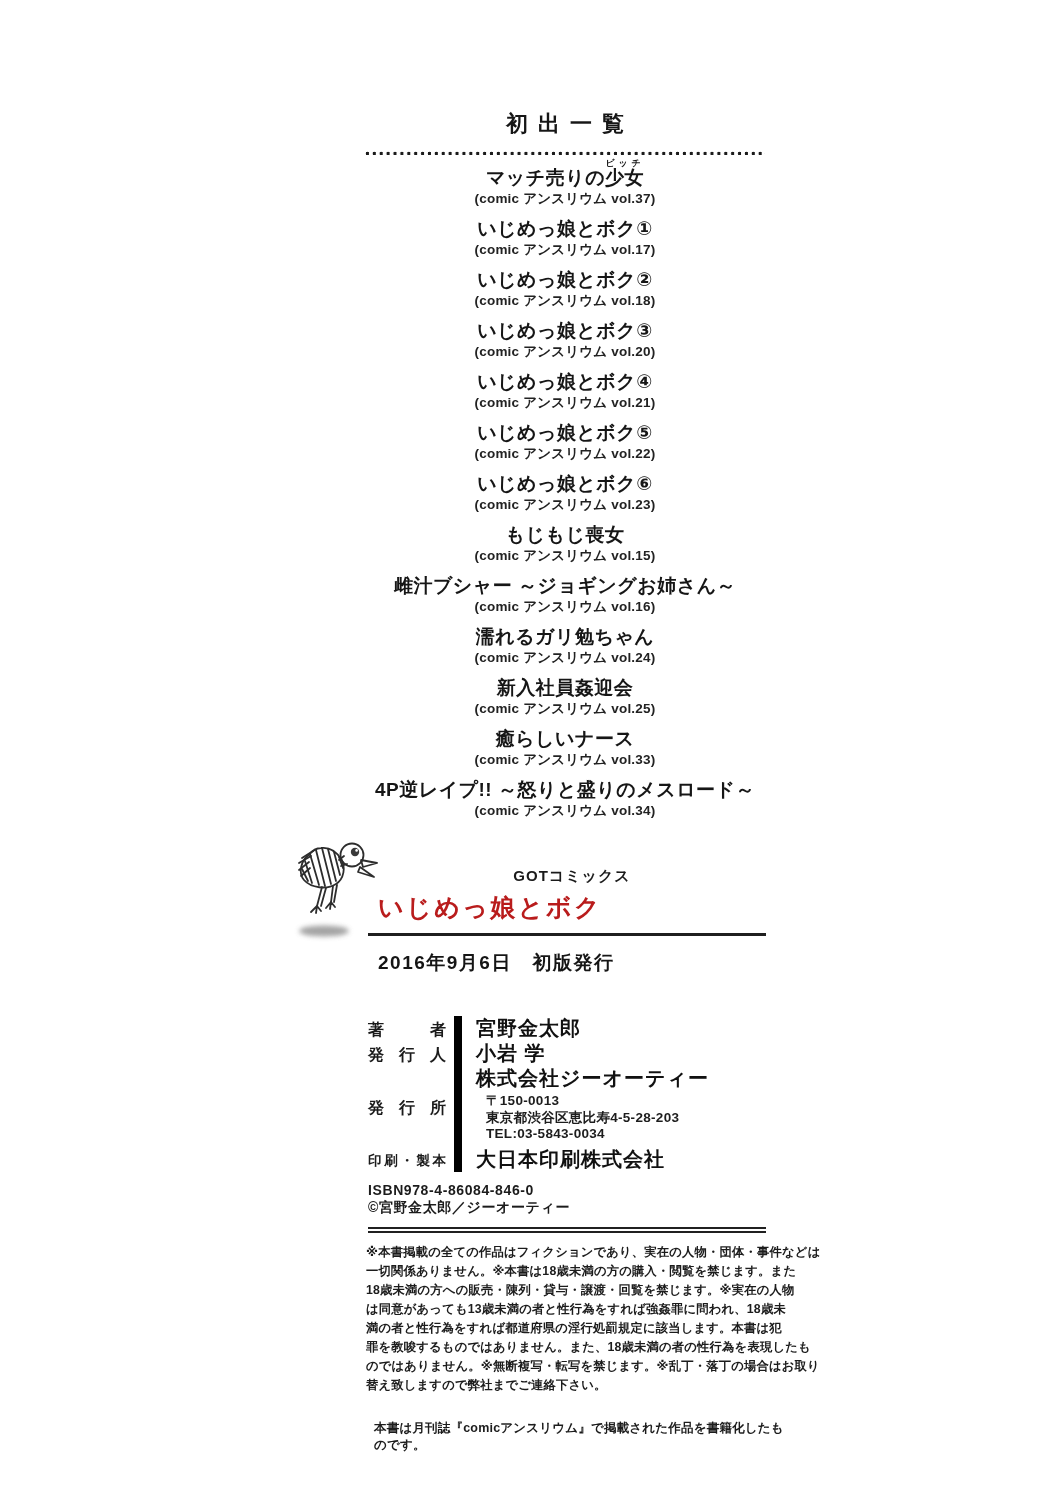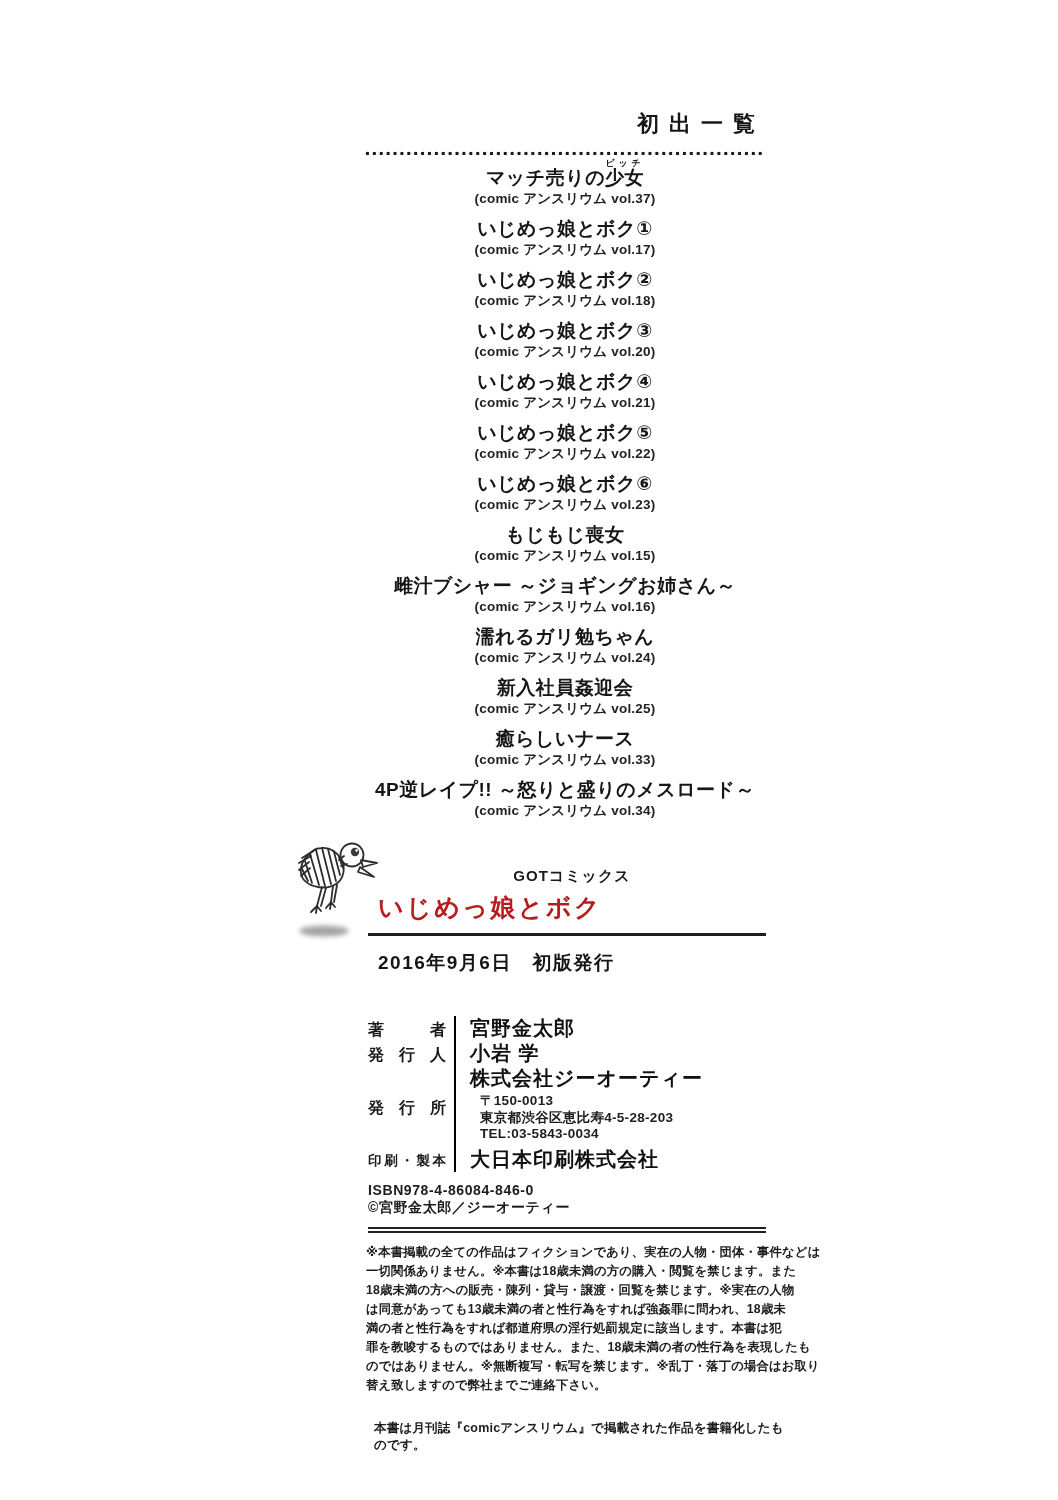--- a/index.html
+++ b/index.html
@@ -1,21 +1,21 @@
 <!DOCTYPE html>
 <html lang="ja"><head>
 <meta charset="utf-8">
 <style>
   html,body{margin:0;padding:0;background:#e9e9e9;}
   body{font-family:"Liberation Sans","DejaVu Sans",sans-serif;color:#1d1d1d;}
   .page{position:relative;width:1058px;height:1500px;background:#ffffff;margin:0 auto;overflow:hidden;}
 
   
   .page-header{position:absolute;left:365px;top:110px;width:400px;}
-  .page-title{margin:0;font-size:22px;font-weight:700;text-align:right;
+  .page-title{margin:0;font-size:22px;font-weight:700;text-align:center;
               letter-spacing:10px;text-indent:10px;color:#161616;line-height:28px;}
   .dotted-rule{margin-top:13px;height:5px;background-repeat:repeat-x;
       background-image:radial-gradient(circle at 2.4px 2.4px,#1b1b1b 1.65px,rgba(0,0,0,0) 1.95px);
       background-size:6.9px 5px;}
 
   
   .works{position:absolute;left:355px;top:158px;width:420px;}
   .work{text-align:center;margin-bottom:9px;}
   .work-title{font-size:19px;font-weight:700;line-height:26px;color:#161616;letter-spacing:0.5px;}
   .work-title rt{font-size:9px;font-weight:700;letter-spacing:3px;}
@@ -30,21 +30,21 @@
               padding-left:10px;letter-spacing:2.5px;color:#b91c1c;}
   .edition{position:absolute;left:368px;top:950px;width:398px;font-size:19px;font-weight:700;
            letter-spacing:1.5px;padding-left:10px;color:#151515;}
 
   
   .credits{position:absolute;left:368px;top:1016px;width:398px;}
   .credit-row{display:flex;align-items:center;}
   .credit-label{width:78px;padding:3px 8px 0 0;font-size:16px;font-weight:700;color:#1b1b1b;
                 text-align:justify;text-align-last:justify;line-height:20px;}
   .credit-label.small{font-size:13.5px;letter-spacing:0;}
-  .credit-cell{flex:1;border-left:2px solid #000000;padding:0 0 1px 14px;}
+  .credit-cell{flex:1;border-left:8px solid #000000;padding:0 0 1px 14px;}
   .credit-name{font-size:20px;font-weight:700;line-height:24px;color:#111;letter-spacing:1px;}
   .credit-detail{font-size:13.5px;font-weight:600;line-height:16.5px;padding-left:10px;
                  color:#1d1d1d;letter-spacing:0.3px;}
   .credit-details{margin-top:3px;padding-bottom:3px;}
 
   
   .isbn-block{position:absolute;left:368px;top:1182px;width:398px;}
   .isbn-line{font-size:14px;font-weight:600;line-height:17px;letter-spacing:0.6px;color:#1b1b1b;}
 
   

